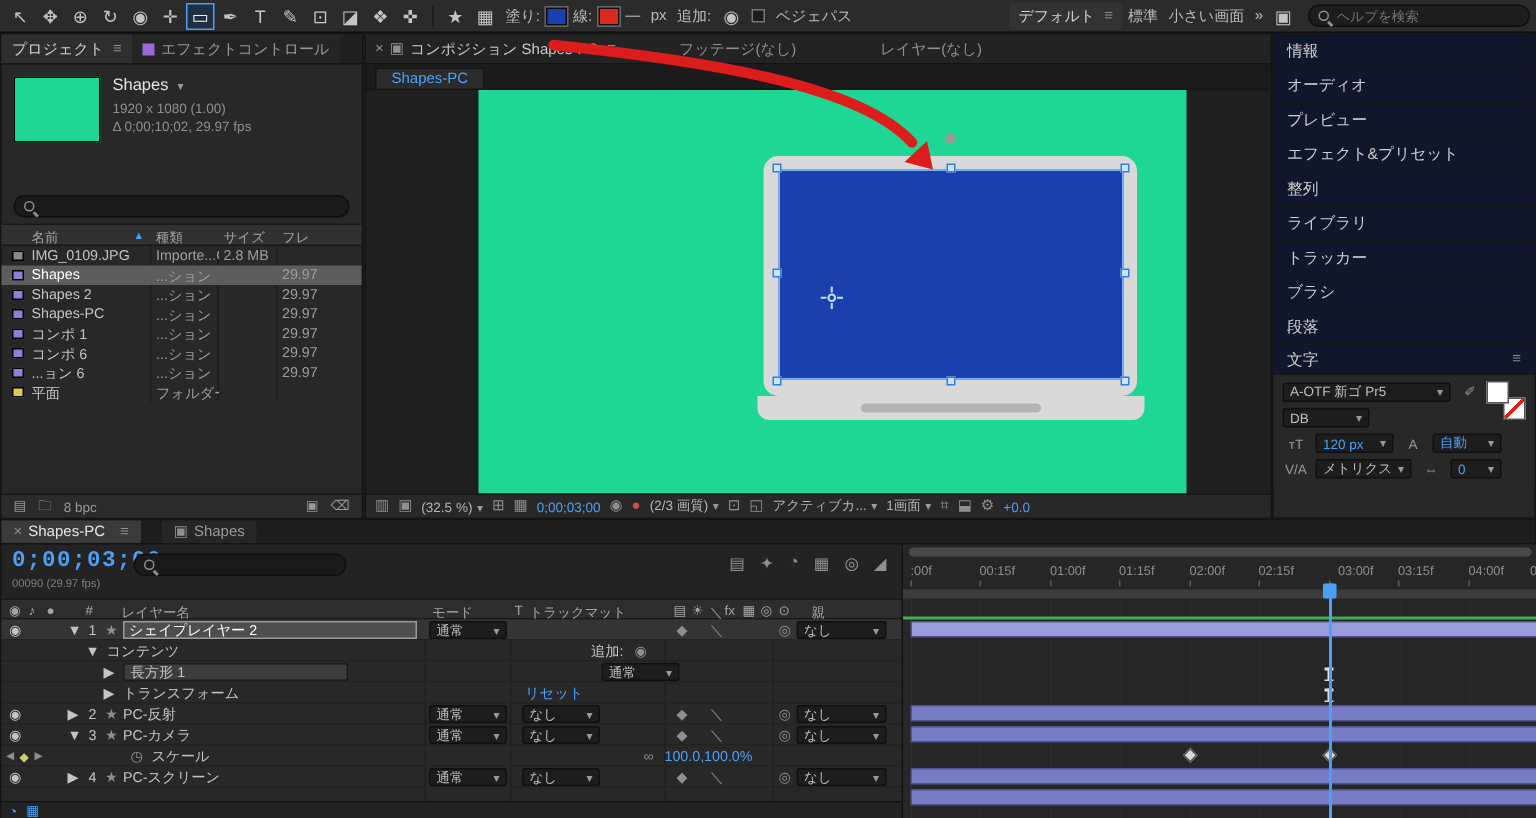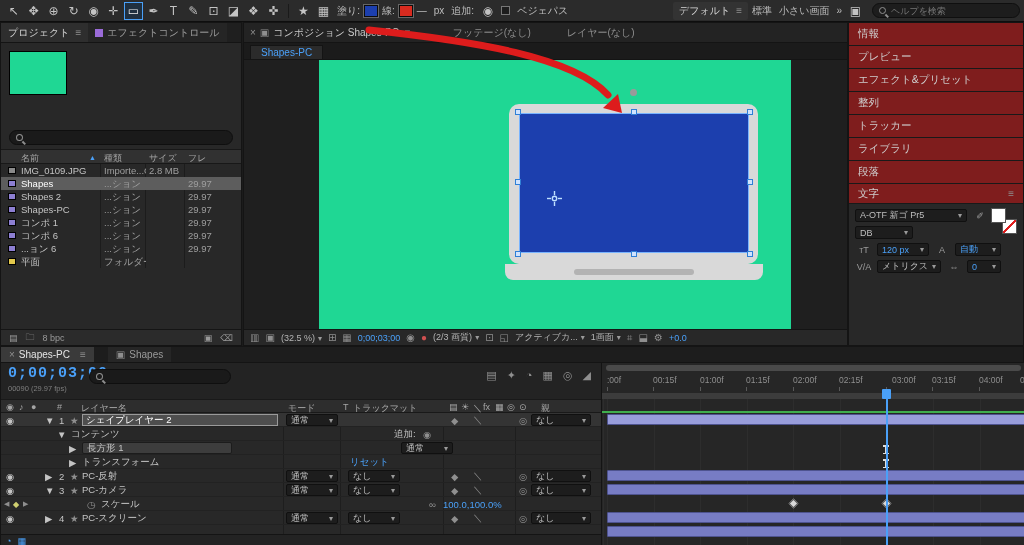--- a/index.html
+++ b/index.html
@@ -70,21 +70,21 @@
 .handle{position:absolute;width:6px;height:6px;background:#cfe3ff;border:1px solid #2f7fd6}
 .lap-base{position:absolute;left:261px;top:204px;width:258px;height:16px;background:#d9d9d9;border-radius:0 0 8px 8px}
 .lap-slot{position:absolute;left:330px;top:209px;width:120px;height:6px;background:#b3b3b3;border-radius:3px}
 .gray-dot{position:absolute;left:386px;top:29px;width:7px;height:7px;border-radius:50%;background:#9a9a9a}
 .arrow-svg{position:absolute;left:0;top:0;width:605px;height:324px;pointer-events:none;z-index:5}
 .cstatus{position:absolute;left:0;right:0;bottom:0;height:16px;background:#282828;border-top:1px solid #141414;
   display:flex;align-items:center;gap:6px;padding:0 6px;font-size:9px;color:#b5b5b5;white-space:nowrap;overflow:hidden}
 .cstatus .ic{color:#8f8f8f;font-size:10px}
 
 .right{left:848px;top:22px;width:176px;height:324px;background:#282828;}
-.rp-header{height:23px;background:#7f1d1d;border-bottom:1px solid #191919;display:flex;align-items:center;
+.rp-header{height:23px;background:#0f172a;border-bottom:1px solid #191919;display:flex;align-items:center;
   padding:0 9px;font-size:10.5px;color:#cfcfcf}
 .char-body{position:relative;height:72px;background:#282828;padding:3px 6px}
 .char-row{display:flex;align-items:center;height:17px;gap:4px}
 .char-ic{font-size:9px;color:#9a9a9a;width:18px;text-align:center}
 .swatch-widget{position:absolute;right:6px;top:4px;width:26px;height:26px}
 .sw-back{position:absolute;right:0;bottom:0;width:15px;height:15px;background:#fff;border:1px solid #555;
   background-image:linear-gradient(135deg,transparent 44%,#e01e1e 44%,#e01e1e 56%,transparent 56%)}
 .sw-front{position:absolute;left:0;top:0;width:15px;height:15px;background:#fff;border:1px solid #555}
 
 .timeline{left:0;top:346px;width:1024px;height:199px;background:#232323;}
@@ -182,20 +182,30 @@
         <span>プロジェクト</span>
         <span class="menu-ic">≡</span>
       </span>
       <span class="ptab inactive">
         <span class="chip-ic"></span>
         <span>エフェクトコントロール</span>
       </span>
     </div>
     <div class="pinfo">
       <div class="thumb"></div>
+      <div>
+        <div class="pname">
+          <span>Shapes</span>
+          <span class="caret">▾</span>
+        </div>
+        <div class="pmeta">
+          <div>1920 x 1080 (1.00)</div>
+          <div>Δ 0;00;10;02, 29.97 fps</div>
+        </div>
+      </div>
     </div>
     <div class="psearch">
       <span class="box">
         <span class="mag"></span>
         <input style="">
       </span>
     </div>
     <div class="ptable">
       <div class="phead">
         <span style="left:20px">名前</span>
@@ -267,21 +277,21 @@
     </div>
   </div>
 
   <div class="panel comp">
     <div class="ctabs">
       <span class="dim" style="margin-right:4px">×</span>
       <span class="dim" style="margin-right:4px">▣</span>
       <span>コンポジション Shapes-PC</span>
       <span class="menu-ic">≡</span>
       <span class="dim" style="margin-left:42px">フッテージ(なし)</span>
-      <span class="dim" style="margin-left:36px">レイヤー(なし)</span>
+      <span class="dim" style="margin-left:56px">レイヤー(なし)</span>
     </div>
     <div class="cviewer-tabs">
       <span class="cviewer-tab">Shapes-PC</span>
     </div>
 
     <div class="viewport">
       <div class="canvas"></div>
       <div class="lap-screen"></div>
       <div class="lap-base"></div>
       <div class="lap-slot"></div>
@@ -338,33 +348,39 @@
       <span class="ic">⚙</span>
       <span class="blue">+0.0</span>
     </div>
   </div>
 
   <div class="panel right">
     <div class="rp-header">
         <span>情報</span>
       </div>
     <div class="rp-header">
+        <span>オーディオ</span>
+      </div>
+    <div class="rp-header">
         <span>プレビュー</span>
       </div>
     <div class="rp-header">
         <span>エフェクト&amp;プリセット</span>
       </div>
     <div class="rp-header">
         <span>整列</span>
       </div>
     <div class="rp-header">
+        <span>ライブラリ</span>
+      </div>
+    <div class="rp-header">
         <span>トラッカー</span>
       </div>
     <div class="rp-header">
-        <span>ライブラリ</span>
+        <span>ブラシ</span>
       </div>
     <div class="rp-header">
         <span>段落</span>
       </div>
     <div class="rp-header" style="height:20px">
       <span>文字</span>
       <span class="menu-ic" style="margin-left:auto">≡</span>
     </div>
     <div class="char-body">
       <div class="swatch-widget">

